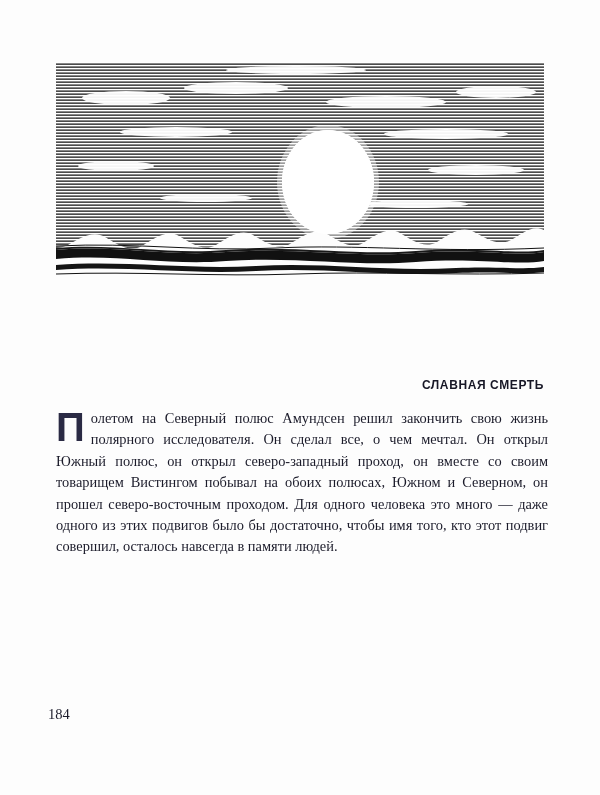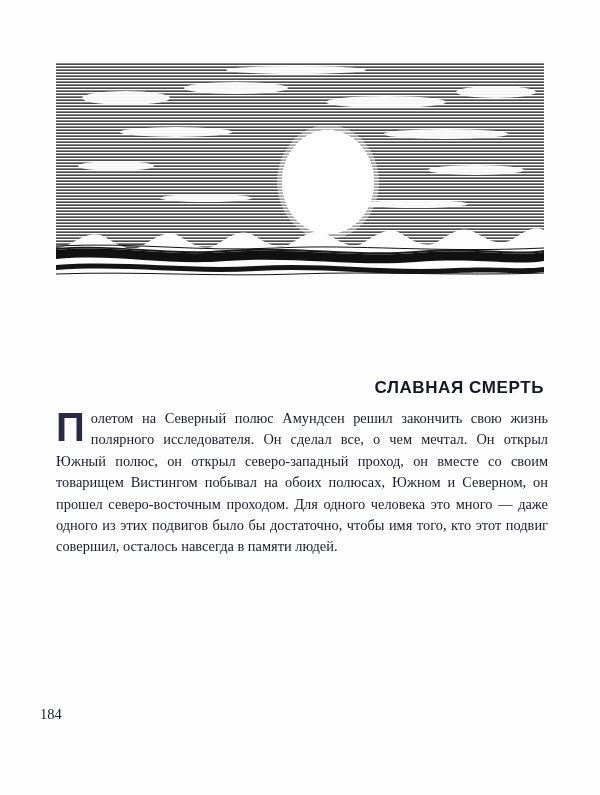--- a/index.html
+++ b/index.html
@@ -37,21 +37,21 @@
 
   
   .chapter-title {
     position: absolute;
     left: 56px;
     top: 378px;
     width: 488px;
     text-align: right;
     font-family: "Liberation Sans", sans-serif;
     font-weight: bold;
-    font-size: 17px;
+    font-size: 12px;
     letter-spacing: 0.6px;
     color: #171726;
   }
 
   .body-text {
     position: absolute;
     left: 56px;
     top: 408px;
     width: 492px;
     font-size: 14.4px;
@@ -73,21 +73,21 @@
     font-family: "Liberation Sans", sans-serif;
     font-weight: bold;
     font-size: 40px;
     line-height: 34px;
     margin: 2px 6px 0 0;
     color: #2a2a44;
   }
 
   .folio {
     position: absolute;
-    left: 40px;
+    left: 48px;
     top: 706px;
     font-size: 14.5px;
     color: #1b1b2a;
     font-family: "Liberation Serif", serif;
   }
 </style>
 </head>
 <body>
 
 <div class="page">

